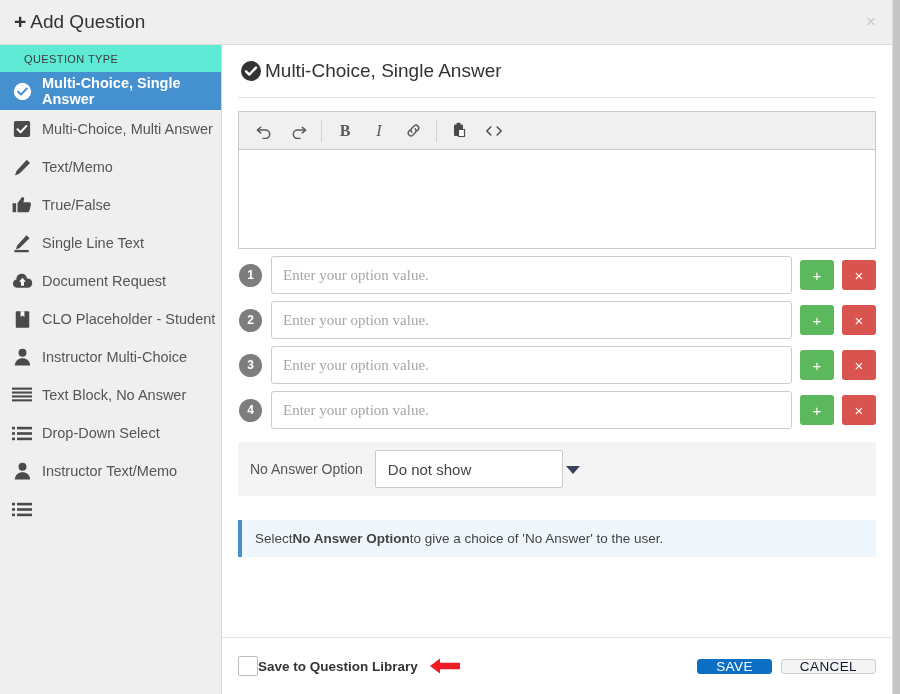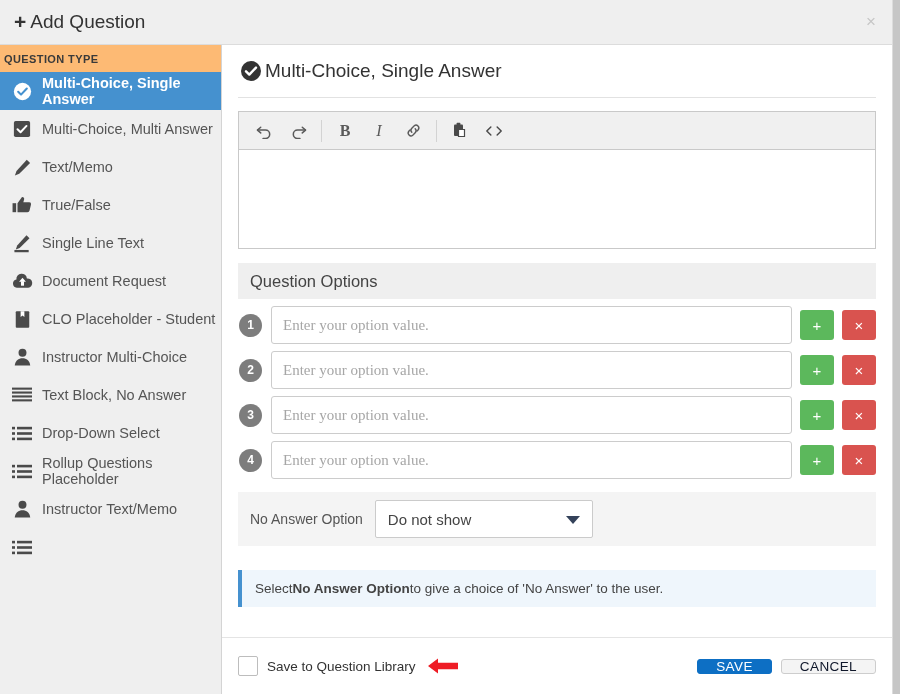--- a/index.html
+++ b/index.html
@@ -62,27 +62,27 @@
   
   .sidebar {
     width: 222px;
     background: #efefef;
     border-right: 1px solid #d4d4d4;
     flex: 0 0 222px;
     height: 649px;
   }
   .sidebar-header {
     height: 27px;
-    background: #fdba74;
+    background: #5eead4;
     color: #3a3a3a;
     font-size: 11px;
-    font-weight: 700;
+    font-weight: 400;
     letter-spacing: .4px;
     display: flex; align-items: center;
-    padding-left: 4px;
+    padding-left: 24px;
   }
   .qt-item {
     height: 38px;
     display: flex; align-items: center;
     padding-left: 10px;
     font-size: 14.5px;
     color: #555555;
     cursor: pointer;
   }
   .qt-item.active {
@@ -219,21 +219,21 @@
   .noans-label {
     font-size: 14px;
     color: #555555;
     margin-right: 12px;
   }
   .select-wrap {
     position: relative;
     width: 218px; height: 38px;
   }
   .fake-select {
-    width: 218px; height: 38px;
+    width: 188px; height: 38px;
     border: 1px solid #cbcbcb;
     background: #ffffff;
     border-radius: 2px;
     font-size: 15px;
     color: #444444;
     display: flex; align-items: center;
     padding-left: 12px;
     cursor: pointer;
   }
   .caret {
@@ -271,24 +271,24 @@
   }
   .chk-box {
     width: 20px; height: 20px;
     border: 1px solid #bdbdbd;
     background: #ffffff;
     border-radius: 2px;
     cursor: pointer;
     flex: 0 0 20px;
   }
   .chk-label {
-    margin-left: 9px;
     font-size: 13.5px;
     color: #333333;
     cursor: pointer;
+    font-weight: bold;
   }
   .red-arrow {
     margin-left: 10px;
     display: flex; align-items: center;
   }
   .footer-spacer { flex: 1 1 auto; }
   .btn {
     height: 15px;
     border-radius: 3px;
     font-size: 13.5px;
@@ -431,33 +431,20 @@
               <svg width="20" height="15" viewBox="0 0 20 15">
                 <rect x="0" y="0.8" width="3" height="2.6" fill="currentColor"></rect>
                 <rect x="5" y="0.8" width="15" height="2.6" fill="currentColor"></rect>
                 <rect x="0" y="6.2" width="3" height="2.6" fill="currentColor"></rect>
                 <rect x="5" y="6.2" width="15" height="2.6" fill="currentColor"></rect>
                 <rect x="0" y="11.6" width="3" height="2.6" fill="currentColor"></rect>
                 <rect x="5" y="11.6" width="15" height="2.6" fill="currentColor"></rect>
               </svg>
             </span>
             <span>Drop-Down Select</span>
-          </div>
-          <div class="qt-item">
-            <span class="qt-icon">
-              <svg width="20" height="15" viewBox="0 0 20 15">
-                <rect x="0" y="0.8" width="3" height="2.6" fill="currentColor"></rect>
-                <rect x="5" y="0.8" width="15" height="2.6" fill="currentColor"></rect>
-                <rect x="0" y="6.2" width="3" height="2.6" fill="currentColor"></rect>
-                <rect x="5" y="6.2" width="15" height="2.6" fill="currentColor"></rect>
-                <rect x="0" y="11.6" width="3" height="2.6" fill="currentColor"></rect>
-                <rect x="5" y="11.6" width="15" height="2.6" fill="currentColor"></rect>
-              </svg>
-            </span>
-            <span>Rollup Questions Placeholder</span>
           </div>
           <div class="qt-item">
             <span class="qt-icon">
               <svg width="17" height="18" viewBox="0 0 18 19">
                 <circle cx="9" cy="5" r="4.2" fill="currentColor"></circle>
                 <path d="M0.8 18.5 C1.4 13.4 4.8 10.8 9 10.8 C13.2 10.8 16.6 13.4 17.2 18.5 Z" fill="currentColor"></path>
               </svg>
             </span>
             <span>Instructor Text/Memo</span>
           </div>
@@ -523,21 +510,20 @@
             <div class="tb-btn">
               <svg width="18" height="14" viewBox="0 0 20 14">
                 <path d="M6.5 2.5 L2 7 L6.5 11.5" stroke="#4a4a4a" stroke-width="1.6" fill="none" stroke-linecap="round" stroke-linejoin="round"></path>
                 <path d="M13.5 2.5 L18 7 L13.5 11.5" stroke="#4a4a4a" stroke-width="1.6" fill="none" stroke-linecap="round" stroke-linejoin="round"></path>
               </svg>
             </div>
           </div>
           <div class="editor-body"></div>
         </div>
 
-        <div class="options-band">Question Options</div>
 
         <div id="opt-list">
             <div class="opt-row">
               <div class="opt-badge">1</div>
               <input class="opt-input" type="text" placeholder="Enter your option value." style="">
               <button class="opt-btn opt-add">+</button>
               <button class="opt-btn opt-del">×</button>
             </div>
             <div class="opt-row">
               <div class="opt-badge">2</div>

